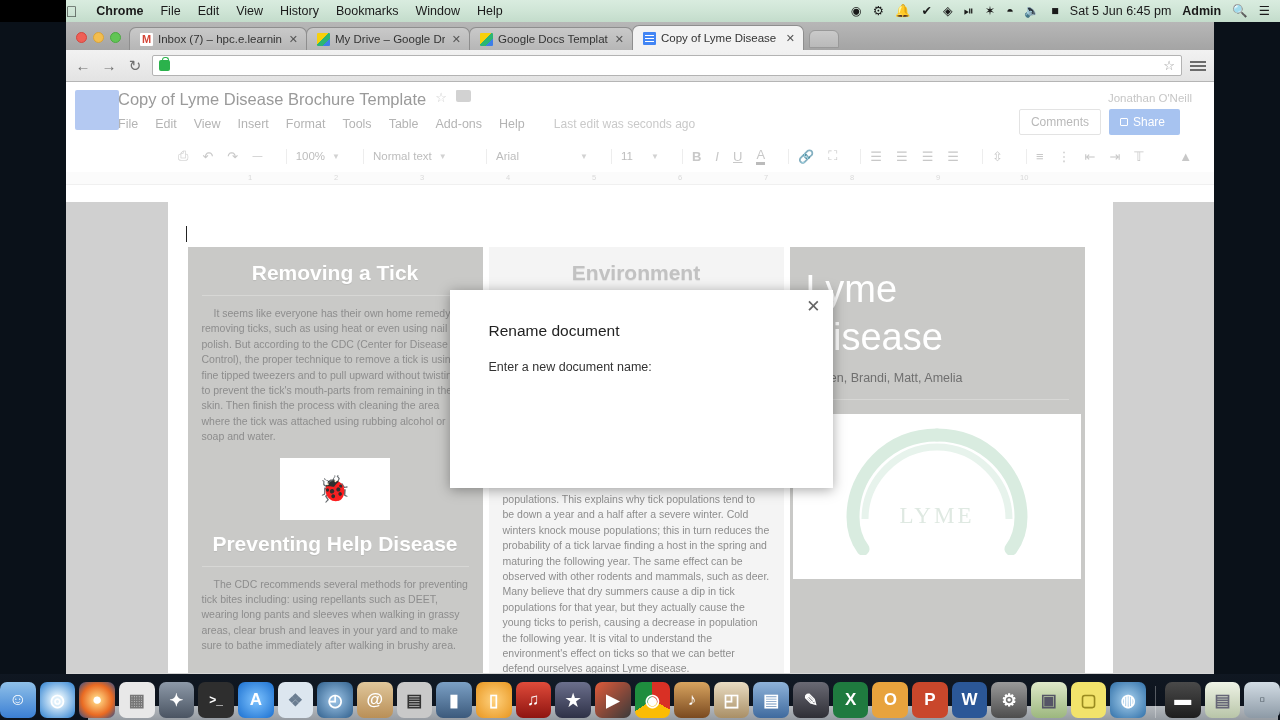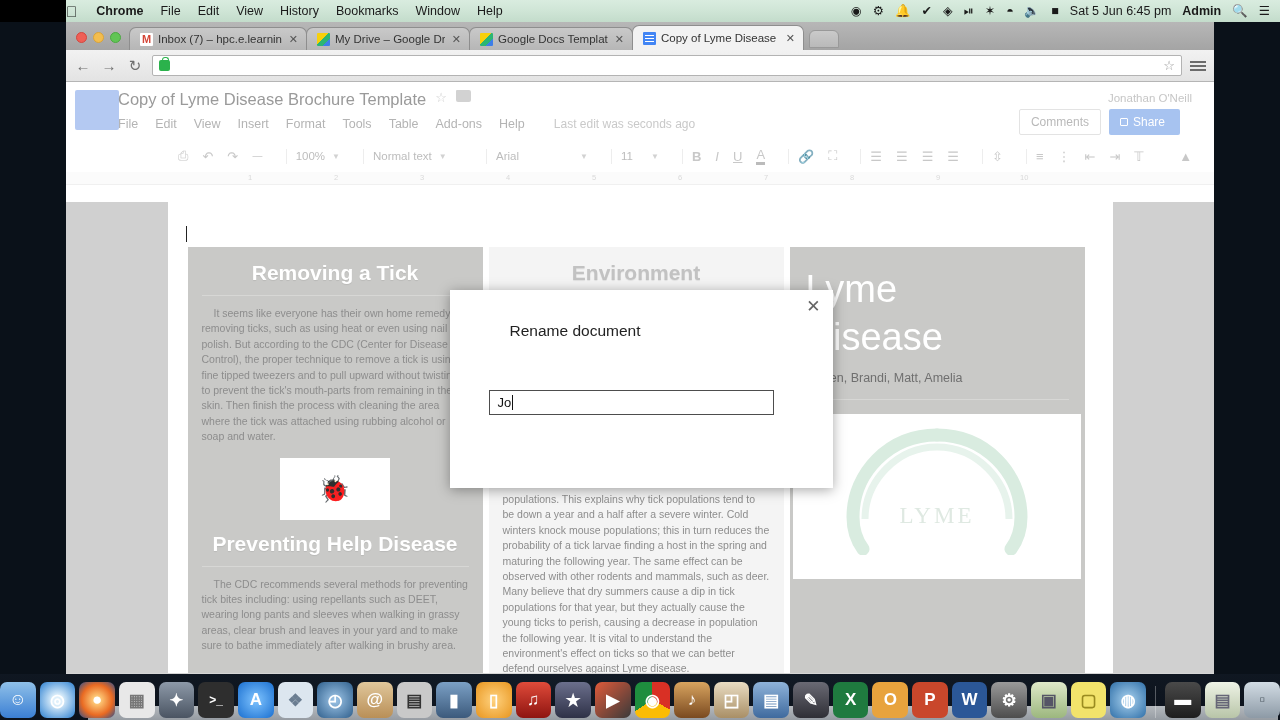--- a/index.html
+++ b/index.html
@@ -141,21 +141,21 @@
   .c3-rule { height:1px; background:#d7d7d5; margin:14px 16px; }
   .logo-box { width:288px; height:165px; background:#fff; margin:6px auto 0; position:relative; overflow:hidden;}
   .wreath { position:absolute; left:50%; top:46%; transform:translate(-50%,-50%); }
   .logo-word { position:absolute; left:50%; top:62%; transform:translate(-50%,-50%);
      font-size:23px; color:#dfe9e2; letter-spacing:3px; font-family:"Liberation Serif", serif;}
 
   
   .modal-wrap { position:absolute; left:448px; top:280px; width:383px; height:198px;
      background:#fff; box-shadow:0 2px 12px rgba(0,0,0,.35); z-index:40; }
   .modal-close { position:absolute; right:12px; top:8px; font-size:17px; color:#666; line-height:1;}
-  .modal-title { font-size:15.5px; color:#222; padding:32px 0 0 60px; }
+  .modal-title { font-size:15.5px; color:#222; padding:32px 0 0 39px; }
   .modal-label { font-size:12.5px; color:#333; padding:20px 0 0 39px; }
   .modal-input { position:absolute; left:39px; top:100px; width:285px; height:25px;
      border:1px solid #4d4d4d; background:#fff; font-size:13px; color:#111;
      display:flex; align-items:center; padding:0 8px; }
   .input-caret { width:1px; height:15px; background:#111; margin-left:1px; }
   .modal-btns { position:absolute; left:39px; top:142px; display:flex; gap:15px; }
   .btn-ok { background:#3b78e7; color:#fff; font-size:12px; font-weight:bold; padding:7px 0;
      width:64px; text-align:center; border:1px solid #3367d6; border-radius:2px; }
   .btn-cancel { background:linear-gradient(to bottom,#fdfdfd,#f1f1f1); color:#444; font-size:12px;
      font-weight:bold; padding:7px 0; width:66px; text-align:center;
@@ -392,24 +392,21 @@
                 <path d="M100 22 C140 22 172 56 172 94" fill="none" stroke="#e7f3ec" stroke-width="7"></path>
               </svg>
               <div class="logo-word">LYME</div>
             </div>
           </div>
         </div>
 
         <div class="modal-wrap" style="left:282px; top:88px;">
           <span class="modal-close">✕</span>
           <div class="modal-title">Rename document</div>
-          <div class="modal-input">
-            <span>Jo</span>
-            <span class="input-caret"></span>
-          </div>
+          <div class="modal-label">Enter a new document name:</div>
         </div>
 
       </div>
     </div>
   </div>
 </div>
 
 <div class="dock">
   <div class="dock-shelf"></div>
   <div class="dk" style="background:linear-gradient(to bottom,#8fc0e8,#3b7fd4);">☺</div>

